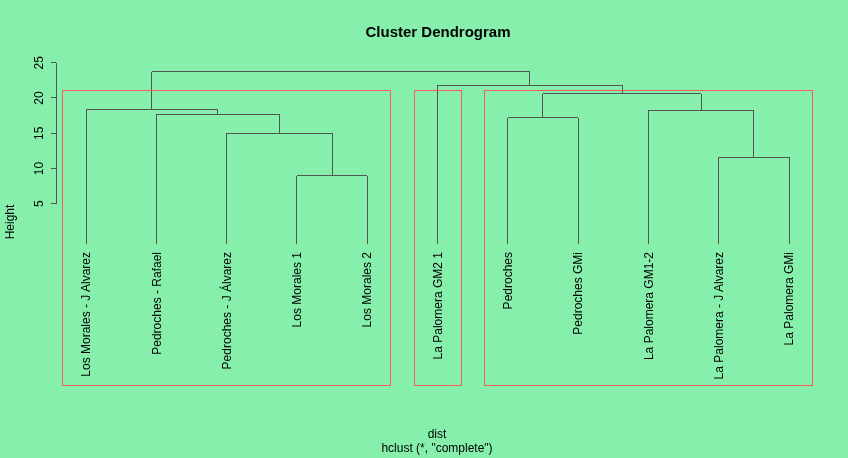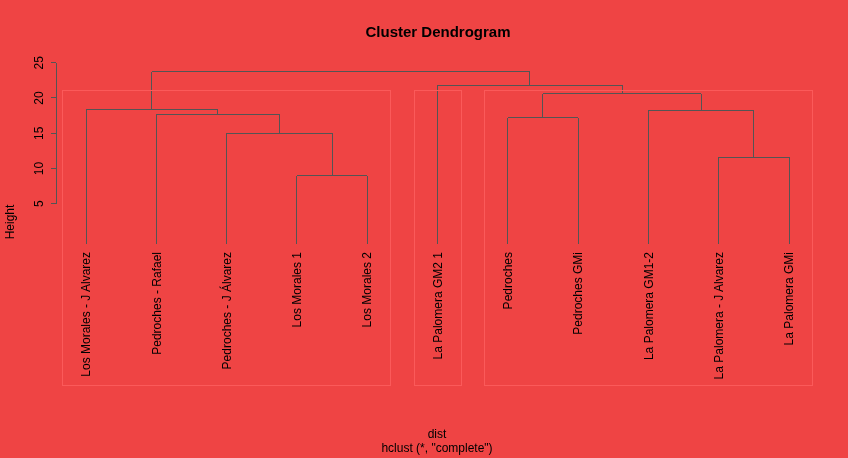--- a/index.html
+++ b/index.html
@@ -4,21 +4,21 @@
 <style>
   html, body {
     margin: 0;
     padding: 0;
     background: #ffffff;
   }
   .plot {
     position: relative;
     width: 848px;
     height: 458px;
-    background: #ef4444;
+    background: #86efac;
     font-family: "Liberation Sans", sans-serif;
     overflow: hidden;
   }
   svg {
     display: block;
   }
   svg text {
     font-family: "Liberation Sans", sans-serif;
     font-size: 12px;
     fill: #000000;

